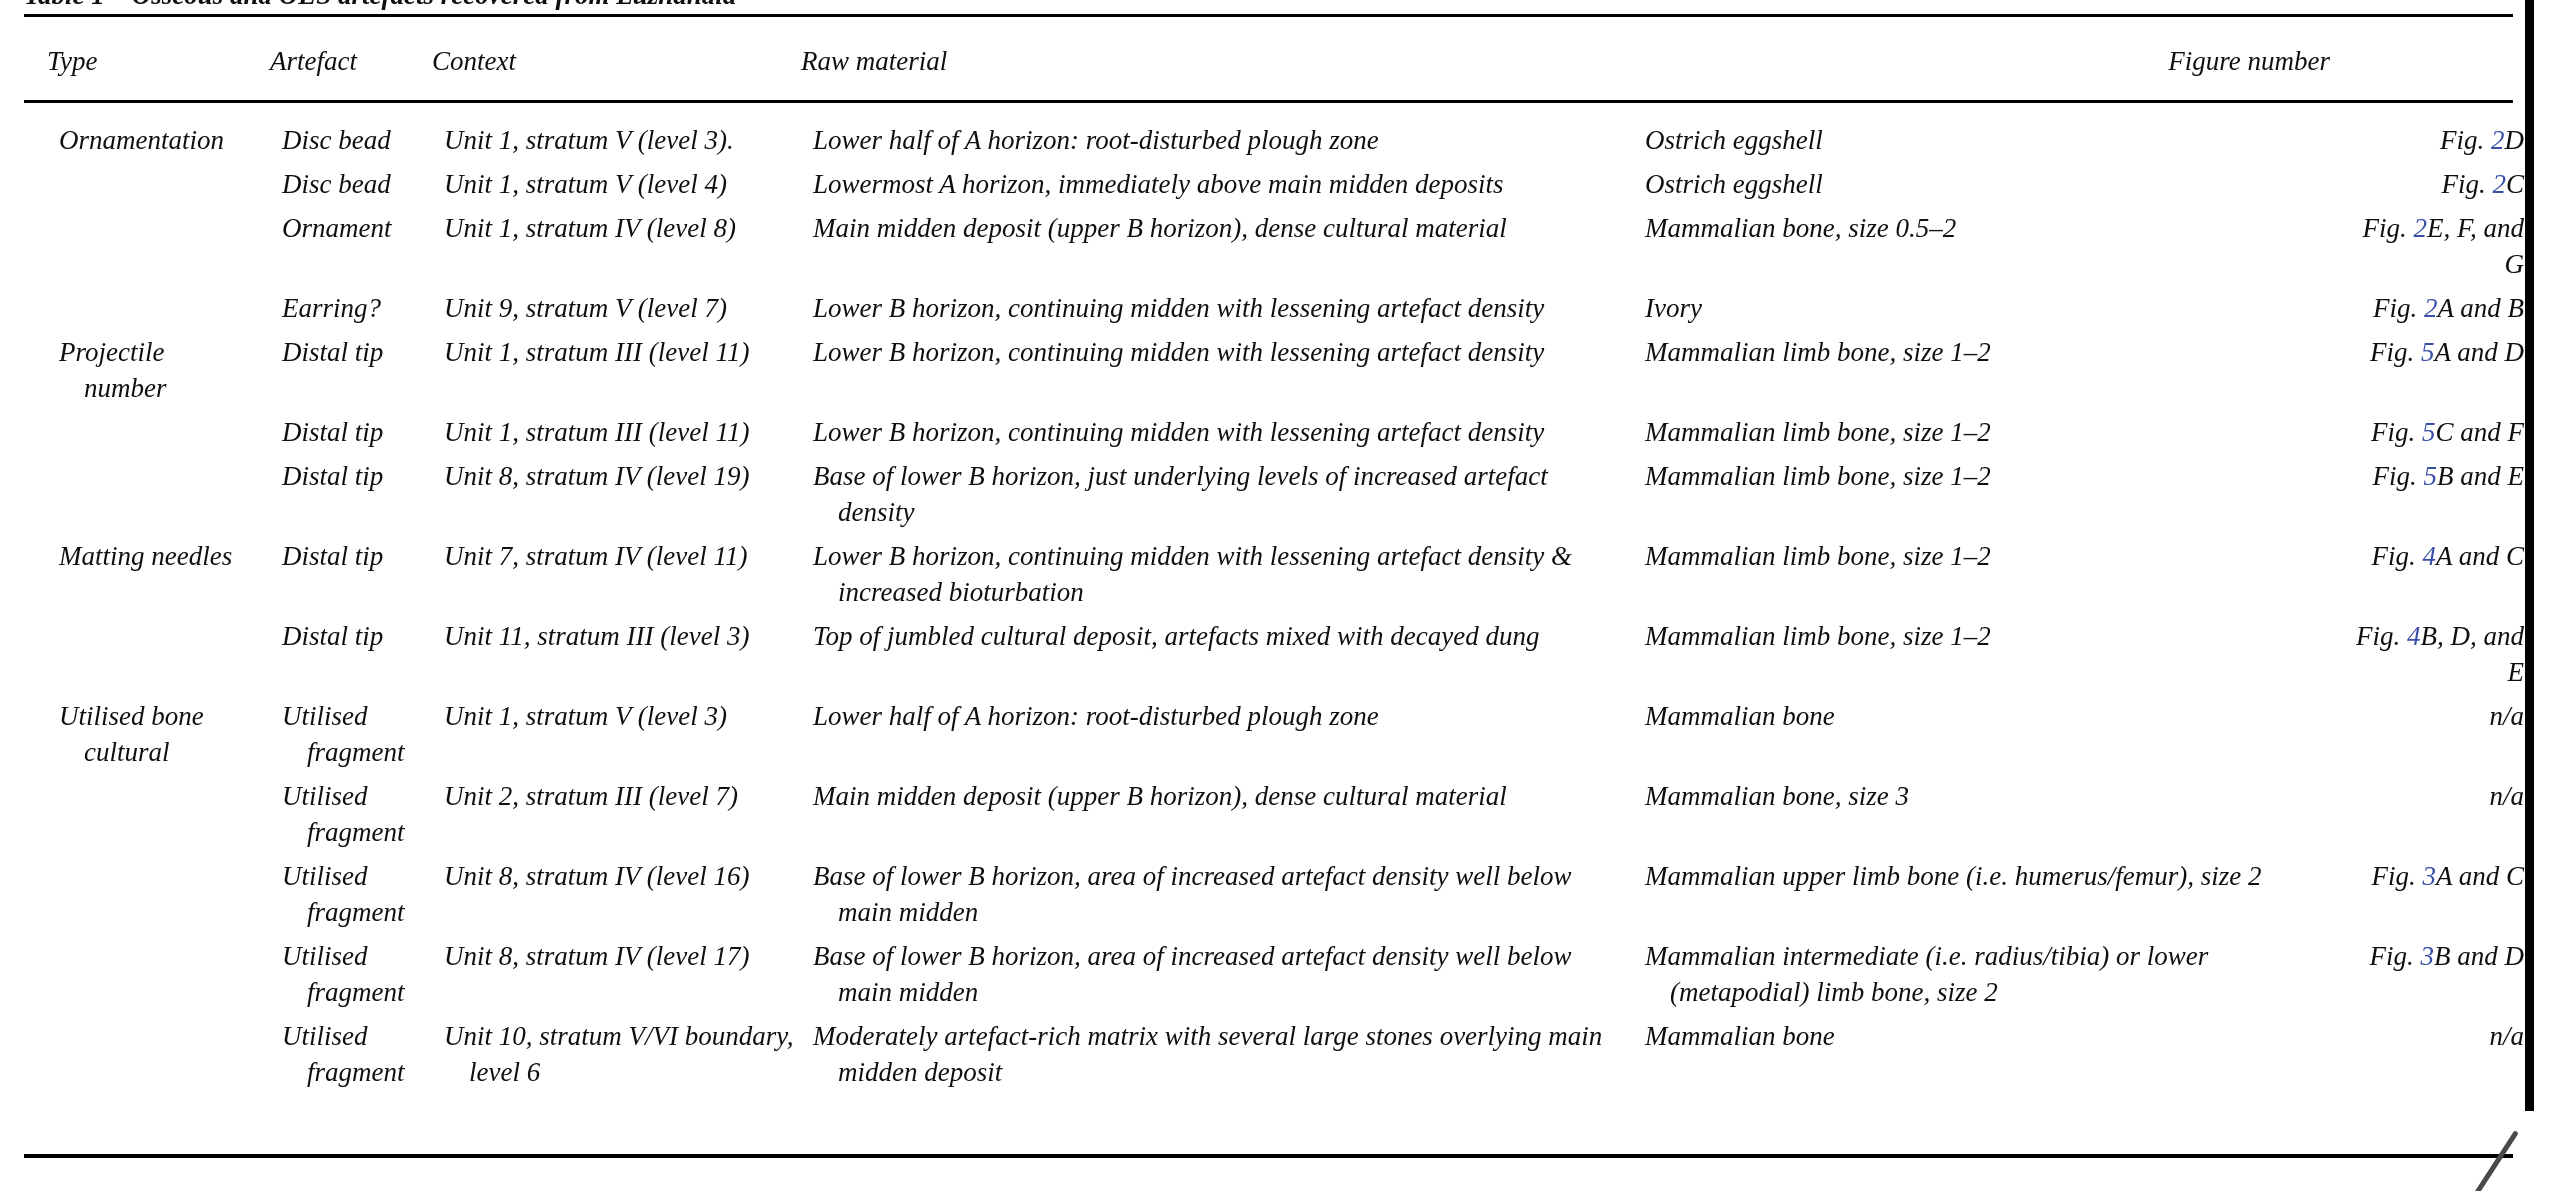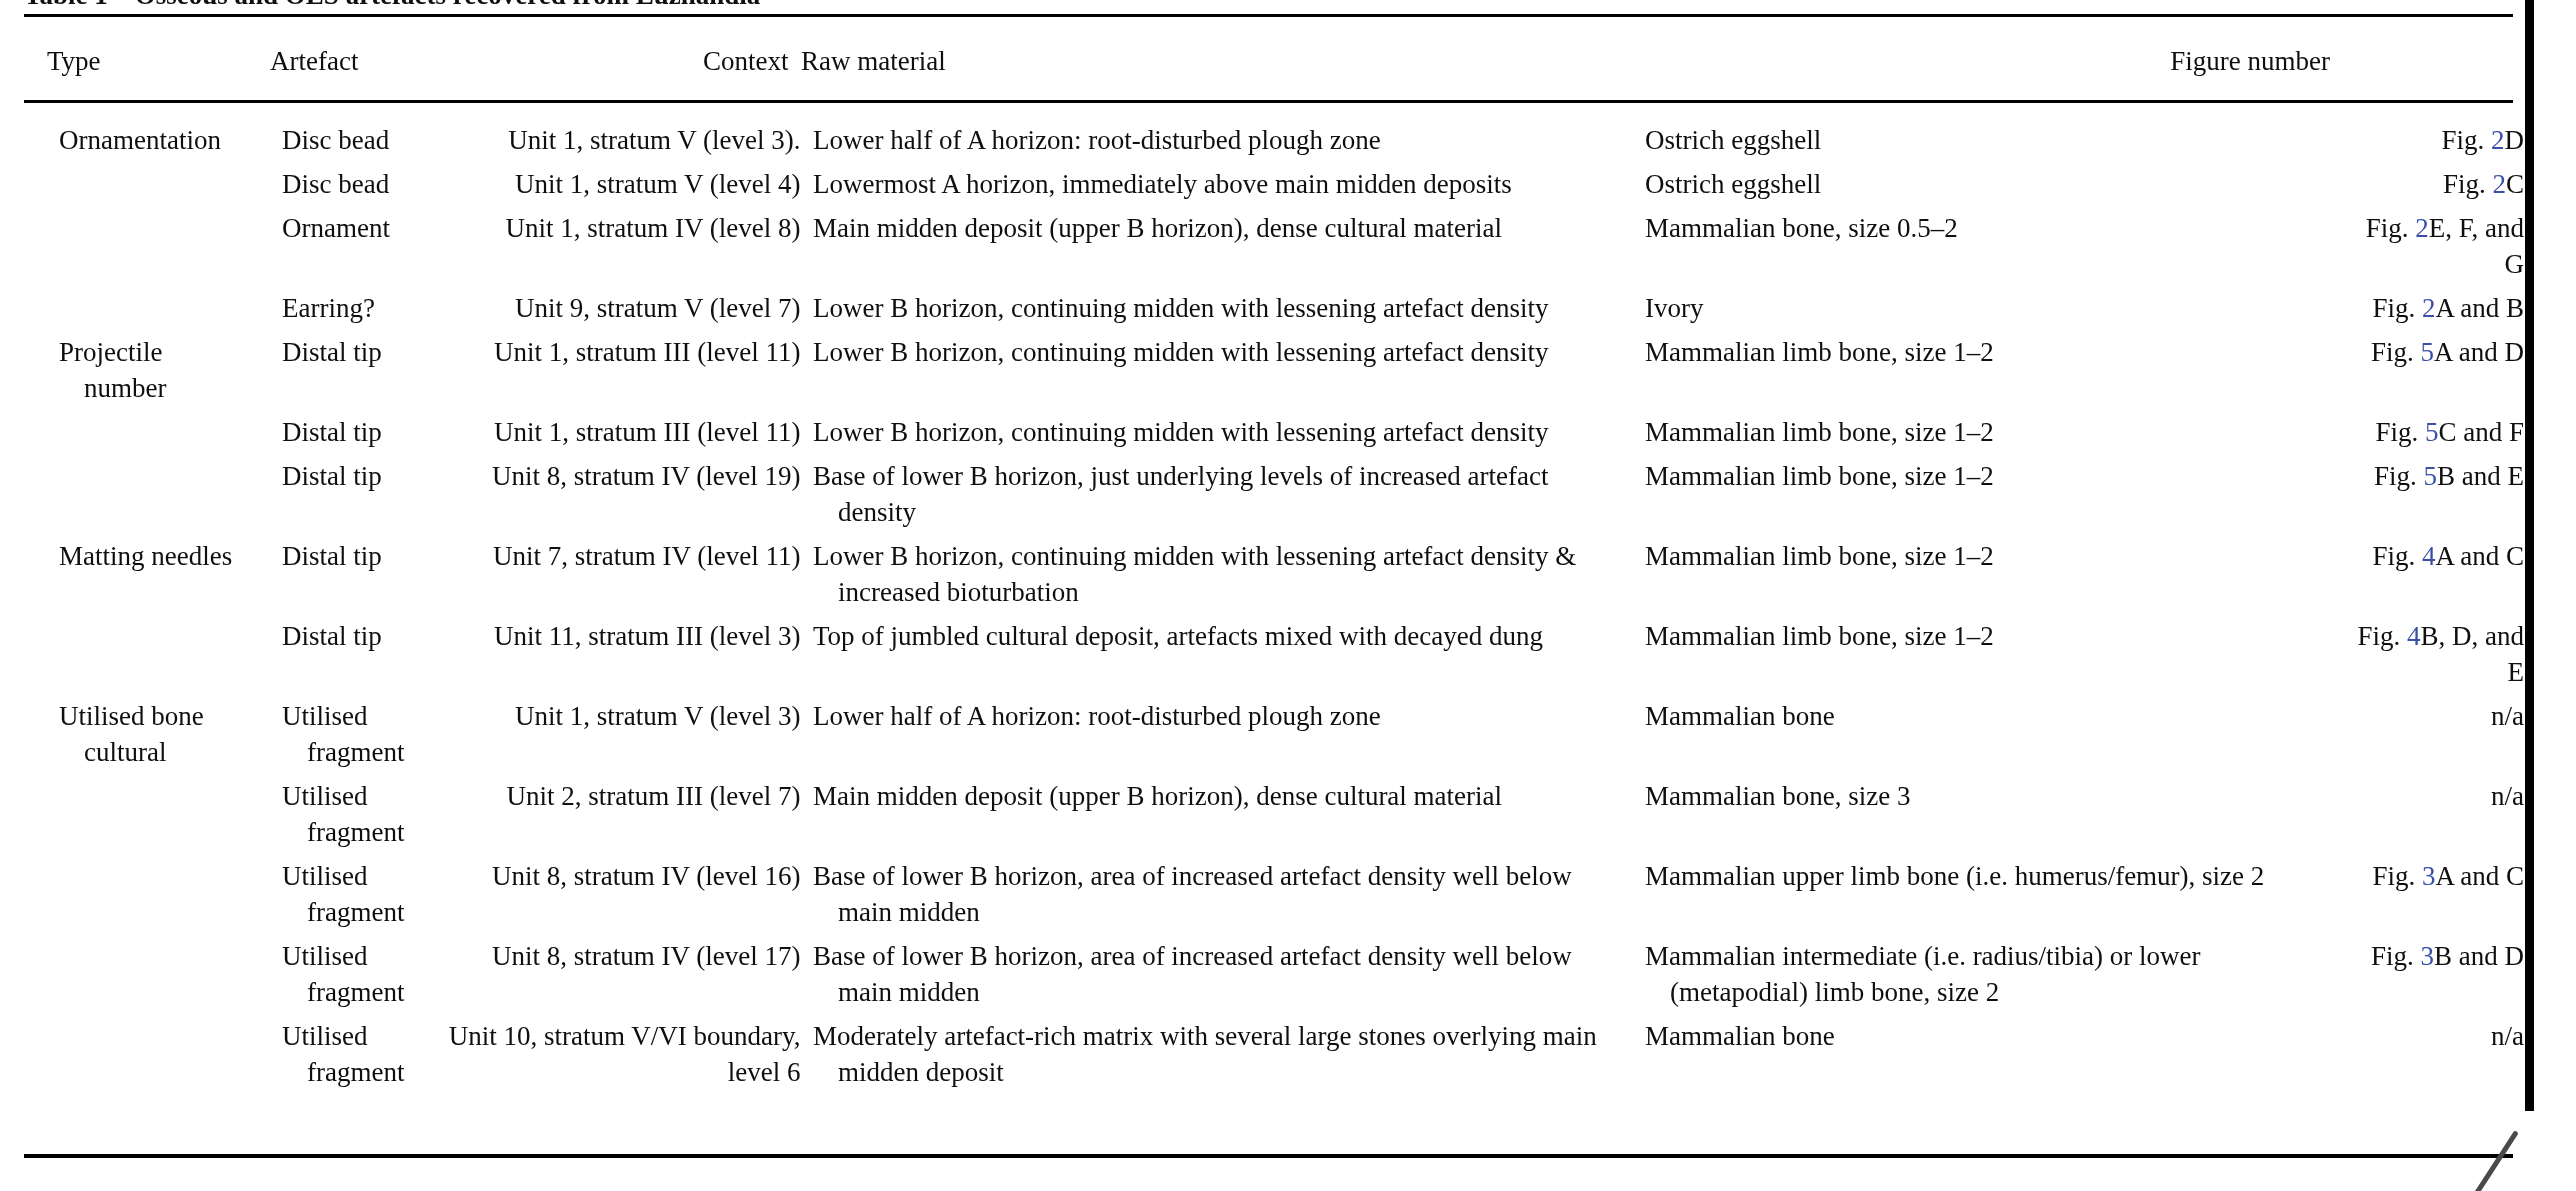--- a/index.html
+++ b/index.html
@@ -3,21 +3,21 @@
 <meta charset="utf-8">
 <style>
   * { box-sizing: border-box; }
   html, body { margin: 0; padding: 0; }
   body {
     width: 2576px; height: 1192px; overflow: hidden;
     background: #ffffff; color: #0f0f0f;
     font-family: "Liberation Serif", "DejaVu Serif", serif;
     font-size: 27px;
   }
-  .page { position: relative; width: 2576px; height: 868px; }
+  .page { position: relative; width: 2576px; height: 868px; font-style: italic; }
   .sheet { position: absolute; left: 24px; top: 0; width: 2489px; }
 
   .caption {
     position: absolute; top: -21.4px; left: 0;
     white-space: nowrap; line-height: 32px; font-weight: bold;
   }
   .cap-label { margin-right: 27px; }
 
   .rule { position: absolute; left: 0; width: 2489px; background: #000; }
   .rule-top    { top: 14.2px;   height: 2.7px; }
@@ -33,21 +33,21 @@
 
   .tbody { position: absolute; top: 102px; left: 12px; width: 2489px; padding-top: 19.6px; }
   .trow { padding-bottom: 8px; }
 
   .cell {
     line-height: 36px;
     padding-left: 25px; text-indent: -25px; 
   }
   .c-type     { padding-left: 48px; text-indent: -25px; padding-right: 27px; }
   .c-artefact { padding-right: 13.4px; margin-left: 12px; }
-  .c-context  { padding-right: 12.5px; text-align: right; }
+  .c-context  { padding-right: 12.5px; }
   .c-info     { padding-right: 36px; }
   .c-material { padding-right: 16px; }
   .c-figure   { padding-left: 37px; text-indent: -37px; padding-right: 0; text-align: right; }
 
   .fig-link { cursor: pointer; }
 
   .edge-bar {
     position: absolute; left: 2525px; top: 0;
     width: 9px; height: 1111px; background: #000;
   }

